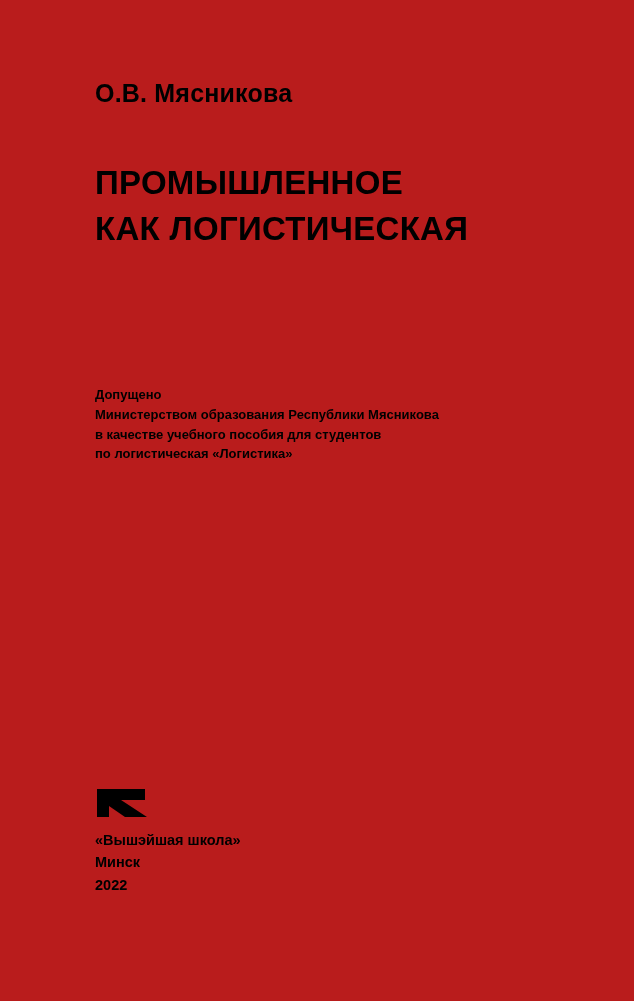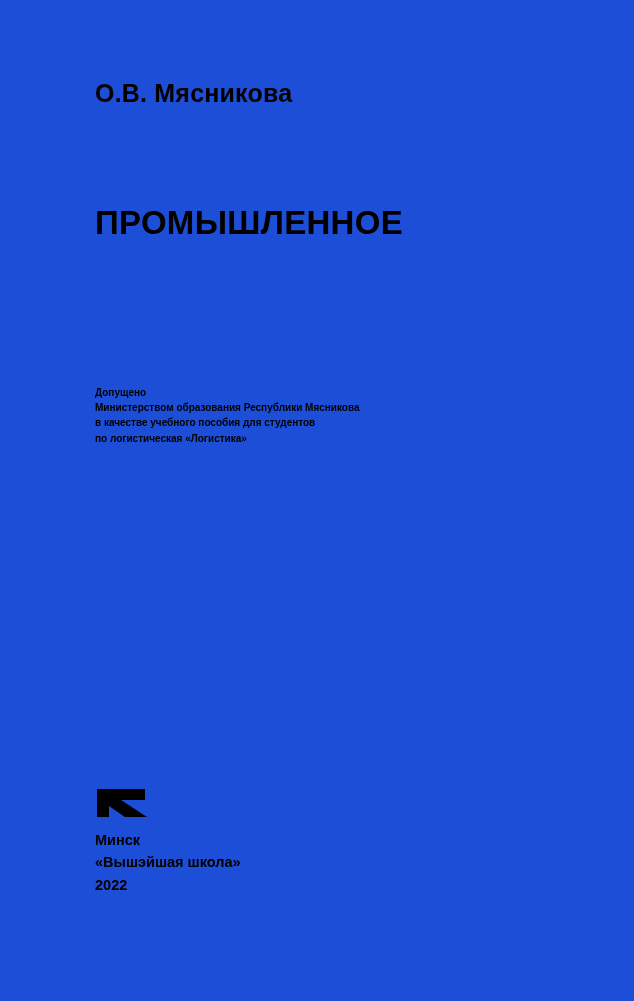--- a/index.html
+++ b/index.html
@@ -8,21 +8,21 @@
     background: #ffffff;
   }
   body {
     font-family: "Liberation Sans", sans-serif;
     color: #000000;
   }
   .page {
     position: relative;
     width: 634px;
     height: 1001px;
-    background: #1d4ed8;
+    background: #b91c1c;
     overflow: hidden;
     margin: 0 auto;
   }
   .content {
     position: absolute;
     left: 95px;
     top: 0;
     width: 470px;
     height: 100%;
   }
@@ -47,30 +47,29 @@
     width: 470px;
     font-size: 33px;
     font-weight: bold;
     line-height: 1.38;
     letter-spacing: 0.3px;
     text-transform: uppercase;
   }
   .title-line {
     display: block;
     white-space: nowrap;
-    margin-top: 40px;
   }
 
   
   .approval {
     position: absolute;
     top: 385px;
     left: 0;
     width: 400px;
-    font-size: 10px;
+    font-size: 13px;
     font-weight: bold;
     line-height: 1.52;
   }
   .approval-line {
     display: block;
     white-space: nowrap;
   }
 
   
   .logo {
@@ -98,36 +97,37 @@
 </head>
 <body>
 
 <div class="page">
   <div class="content">
 
     <div class="author">О.В. Мясникова</div>
 
     <div class="title">
       <span class="title-line">Промышленное</span>
+      <span class="title-line">как логистическая</span>
     </div>
 
     <div class="approval">
       <span class="approval-line">Допущено</span>
       <span class="approval-line">Министерством образования Республики Мясникова</span>
       <span class="approval-line">в качестве учебного пособия для студентов</span>
       <span class="approval-line">по логистическая «Логистика»</span>
     </div>
 
     <div class="logo">
       <svg viewBox="0 0 54 32" width="54" height="32" aria-hidden="true">
         <path d="M2 2 L2 30 L14 30 L14 19 L30 30 L52 30 L26 13 L50 13 L50 2 Z" fill="#000000"></path>
         <path d="M16 2 L16 11 L34 11 L20 2 Z" fill="#000000"></path>
       </svg>
     </div>
 
     <div class="imprint">
+      <span class="imprint-line">«Вышэйшая школа»</span>
       <span class="imprint-line">Минск</span>
-      <span class="imprint-line">«Вышэйшая школа»</span>
       <span class="imprint-line">2022</span>
     </div>
 
   </div>
 </div>
 
 </body></html>

